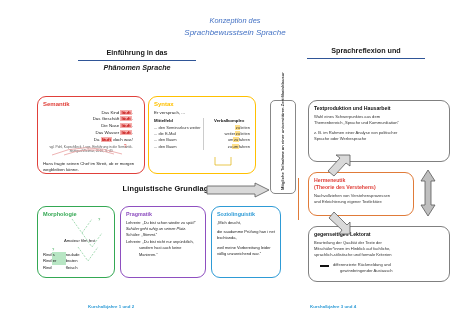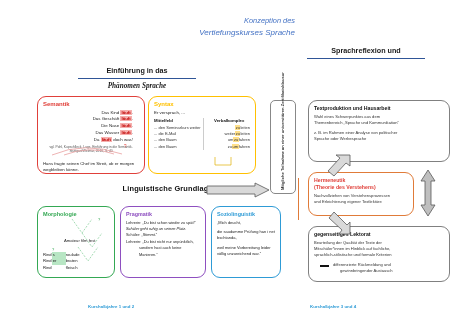--- a/index.html
+++ b/index.html
@@ -8,31 +8,31 @@
     background:#ffffff;
     font-family:"Liberation Sans", sans-serif;
     overflow:hidden;
     position:relative;
   }
   .stage{position:absolute;left:0;top:0;width:458px;height:324px;}
   .abs{position:absolute;}
 
   
   #main-title{
-    left:175px;top:16px;width:120px;text-align:right;
+    left:175px;top:16px;width:120px;text-align:center;
     color:#4472c4;font-size:7.4px;font-style:italic;line-height:1.45;
   }
   #main-title .l2{font-size:8px;}
 
   .col-head{text-align:center;}
   .col-head .t1{font-size:7.2px;font-weight:bold;color:#1a1a1a;line-height:1.4;}
   .col-head .rule{height:1.6px;background:#2f5597;margin:1.5px 0 1.5px 0;}
-  .col-head .t2{font-size:7.2px;font-weight:bold;font-style:italic;color:#1a1a1a;line-height:1.4;font-family:Liberation Serif, serif;}
-
-  #head-left{left:78px;top:48px;width:118px;margin-top:18px;}
+  .col-head .t2{font-size:7.2px;font-weight:bold;font-style:italic;color:#1a1a1a;line-height:1.4;}
+
+  #head-left{left:78px;top:48px;width:118px;}
   #head-right{left:307px;top:46px;width:118px;}
 
   #ling-head{
     left:100px;top:184px;width:140px;text-align:center;
     font-size:7.4px;font-weight:bold;color:#111;letter-spacing:.15px;
   }
 
   
   .box{
     border-radius:9px;background:#fff;box-sizing:border-box;
@@ -128,21 +128,21 @@
 
   svg{display:block;overflow:visible;}
 </style>
 </head>
 <body>
 
 <div class="stage">
 
   <div class="abs" id="main-title">
     <div>Konzeption des</div>
-    <div class="l2">Vertiefungskurses Sprache</div>
+    <div class="l2">Sprachbewusstsein Sprache</div>
   </div>
 
   <div class="abs col-head" id="head-left">
     <div class="t1">Einführung in das</div>
     <div class="rule"></div>
     <div class="t2">Phänomen Sprache</div>
   </div>
 
   <div class="abs col-head" id="head-right">
     <div class="t1">Sprachreflexion und</div>

